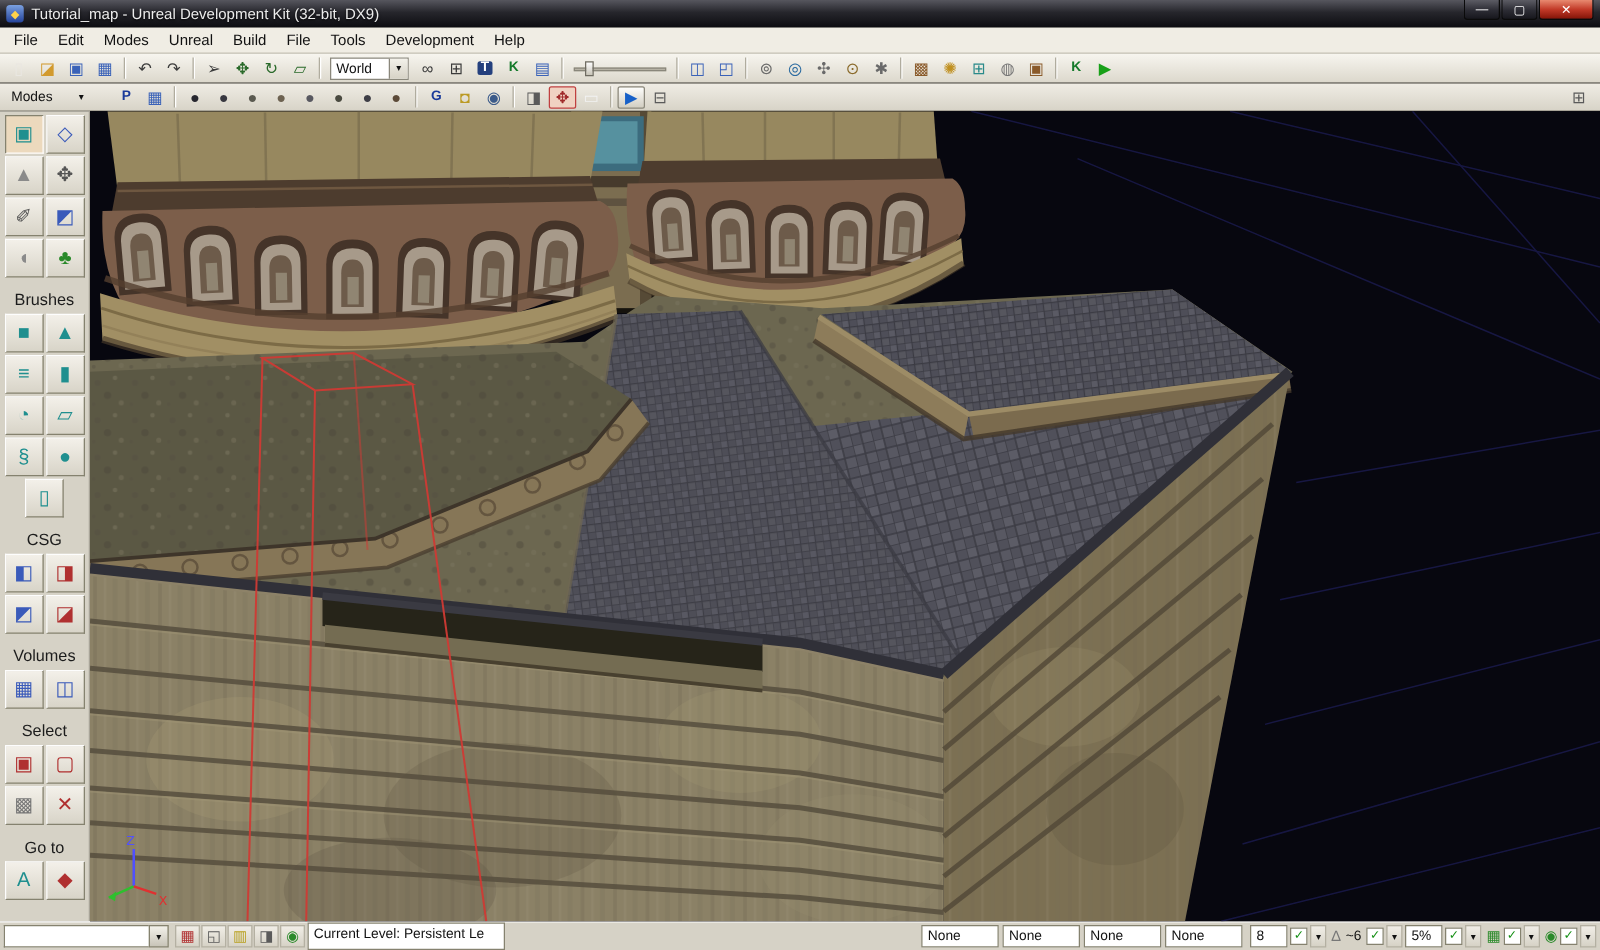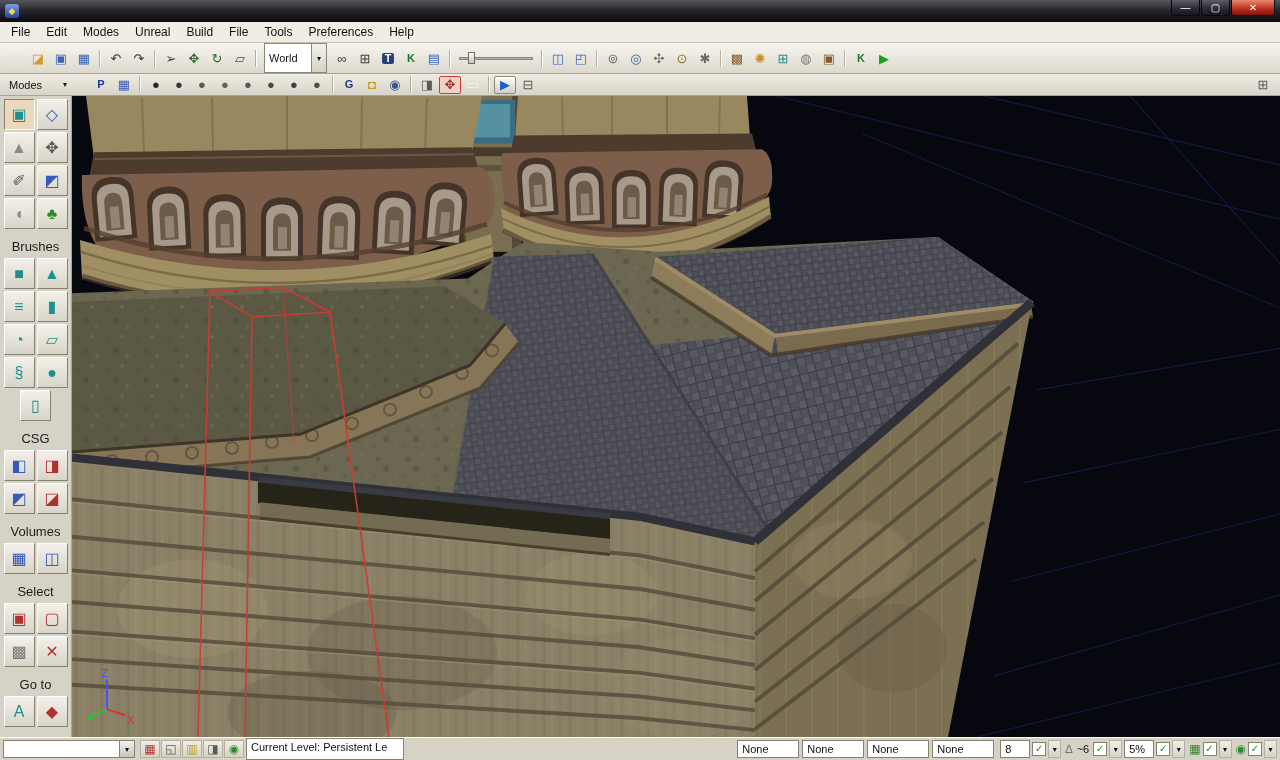--- a/index.html
+++ b/index.html
@@ -27,21 +27,21 @@
 .toolbar{flex:0 0 24px;background:linear-gradient(#f7f5ef,#dcd8cc);border-bottom:1px solid #a8a498;
   display:flex;align-items:center;padding:0 4px;gap:1px}
 .tbtn{width:22px;height:20px;border:1px solid transparent;background:transparent;display:flex;
   align-items:center;justify-content:center;font-size:13px;line-height:1;cursor:default}
 .tbtn .glyph{display:block}
 .tbtn.text .glyph{font-weight:700;font-size:11px}
 .tbtn.raised{border:1px solid #8a877b;background:linear-gradient(#fdfdfb,#d2cec2);border-radius:2px}
 .tbtn.active{border:1px solid var(--c-selection-accent);background:#f0d2c2;border-radius:2px}
 .tbtn.right{margin-left:auto;margin-right:4px}
 .tsep{width:2px;height:17px;border-left:1px solid #b0ac9e;border-right:1px solid #fff;margin:0 3px}
-.tdrop{height:30px;background:#fff;border:1px solid #8a877b;display:inline-flex;align-items:center;margin:0 3px}
+.tdrop{height:18px;background:#fff;border:1px solid #8a877b;display:inline-flex;align-items:center;margin:0 3px}
 .tdrop-label{min-width:46px;padding:0 4px;font-size:11px}
 .tdrop-arrow{width:15px;height:100%;border-left:1px solid #8a877b;background:linear-gradient(#f3f1ea,#d6d2c6);
   display:flex;align-items:center;justify-content:center;font-size:8px}
 .tslider{width:74px;height:16px;position:relative;margin:0 4px;display:inline-block}
 .tslider .track{position:absolute;left:0;right:0;top:7px;height:3px;background:#b6b2a4;border:1px solid #8a877b}
 .tslider .thumb{position:absolute;left:9px;top:2px;width:7px;height:12px;background:linear-gradient(#fdfdfd,#c8c4b8);border:1px solid #6f6c62}
 
 .modesbar{flex:0 0 22px;background:linear-gradient(#efece4,#d8d4c8);border-bottom:1px solid #a8a498;
   display:flex;align-items:center;padding:0 2px}
 .modesbar .tbtn{height:18px}
@@ -82,36 +82,37 @@
 .sticon{font-size:12px;margin-left:2px}
 .stlabel{margin:0 2px}
 </style>
 </head>
 <body>
 
 <div id="app">
 
   <div class="titlebar">
     <span class="app-icon">◆</span>
+    <span class="title-text">Tutorial_map - Unreal Development Kit (32-bit, DX9)</span>
     <div class="win-controls">
       <div class="win-btn">—</div>
       <div class="win-btn">▢</div>
       <div class="win-btn close">✕</div>
     </div>
   </div>
 
   <div class="menubar" id="menu-items">
       <div class="menu-item">File</div>
       <div class="menu-item">Edit</div>
       <div class="menu-item">Modes</div>
       <div class="menu-item">Unreal</div>
       <div class="menu-item">Build</div>
       <div class="menu-item">File</div>
       <div class="menu-item">Tools</div>
-      <div class="menu-item">Preferences</div>
+      <div class="menu-item">Development</div>
       <div class="menu-item">Help</div>
     </div>
 
   <div class="toolbar" id="toolbar-icons">
       <button class="tbtn">
         <span class="glyph" style="color:#e9e7e1">▯</span>
       </button>
       <button class="tbtn">
         <span class="glyph" style="color:#d29a2e">◪</span>
       </button>

